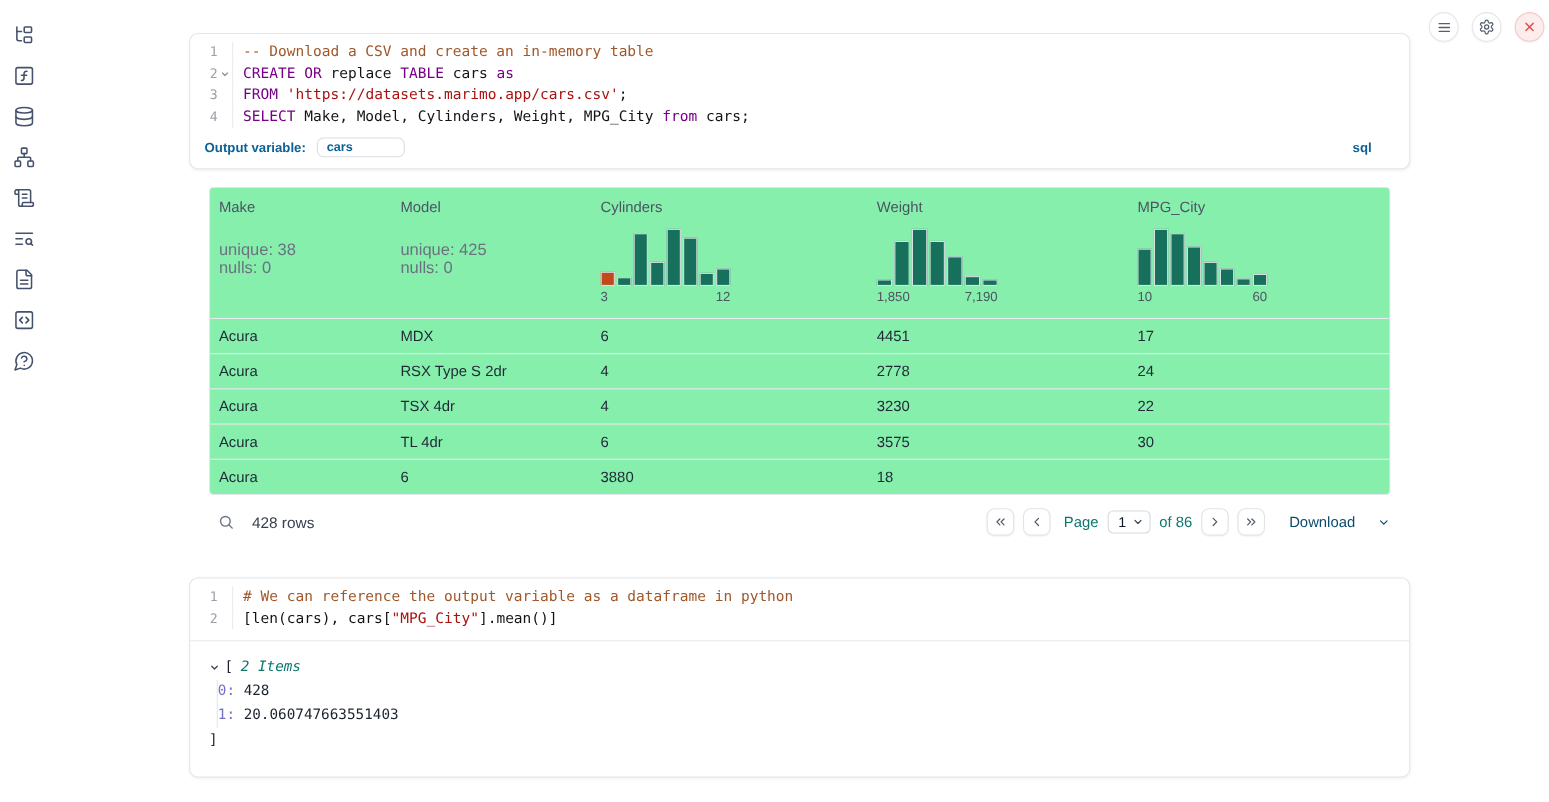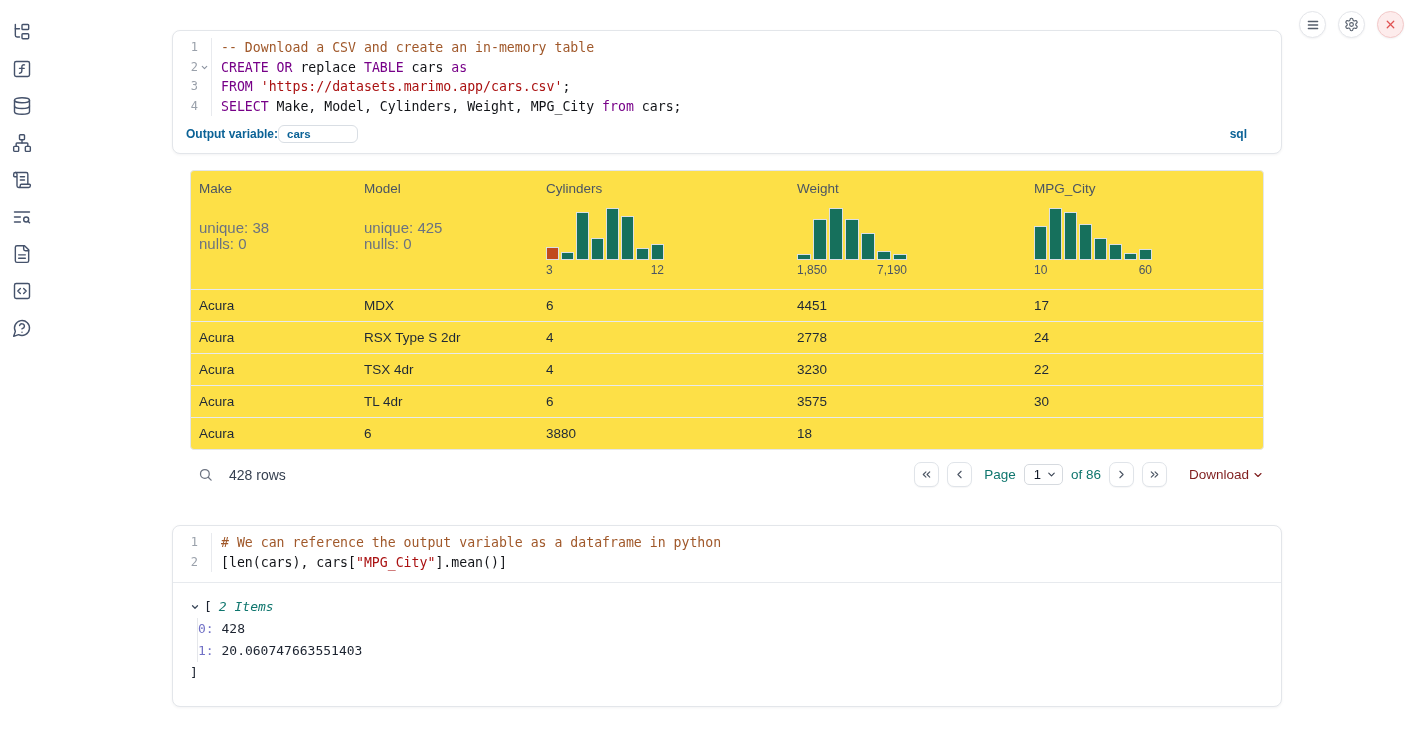--- a/index.html
+++ b/index.html
@@ -24,28 +24,28 @@
   .cell { border:1px solid #e3e6ea; border-radius:8px; background:#fff; box-shadow:0 1px 3px rgba(16,24,40,.05); }
   .code-area { padding:7px 0 6px; }
   .code-line { display:flex; line-height:19.5px; font-family:"DejaVu Sans Mono", monospace; font-size:13.2px; }
   .gutter { width:25px; text-align:right; color:#9aa1ab; font-size:12px; flex-shrink:0; }
   .fold { width:13px; flex-shrink:0; display:flex; align-items:center; justify-content:center; color:#8b93a0; }
   .code-text { border-left:1px solid #e8eaee; padding-left:9px; white-space:pre; flex:1; }
   .tok-keyword { color:#770088; }
   .tok-comment { color:#a0582a; }
   .tok-string  { color:#aa1111; }
   .tok-plain   { color:#121418; }
-  .outvar-row { display:flex; align-items:center; padding:3px 12px 10px 13px; }
+  .outvar-row { display:flex; align-items:center; gap:10px; padding:3px 12px 10px 13px; }
   .outvar-label { color:#0b6296; font-weight:bold; font-size:12px; }
   .outvar-input { width:80px; border:1px solid #d9dee4; border-radius:6px; padding:2px 8px;
     font-size:11.5px; font-weight:bold; color:#0b6296; font-family:"Liberation Sans",sans-serif; outline:none; }
   .lang-badge { margin-left:auto; margin-right:22px; color:#0b6296; font-weight:bold; font-size:12px; }
   
   .table-output { margin:16px 18px 0; }
-  .tbl { border:1px solid #e3e6ea; border-radius:4px; overflow:hidden; background:#fde047; }
+  .tbl { border:1px solid #e3e6ea; border-radius:4px; overflow:hidden; background:#86efac; }
   .tbl-header, .tr { display:grid; grid-template-columns:165px 182px 251px 237px 1fr; }
   .th { padding:10px 8px 12px; }
   .th-name { font-size:13.5px; color:#4b5563; }
   .th-stats { margin-top:24px; font-size:15px; color:#6b7280; line-height:16px; }
   .hist-wrap { margin-top:12px; }
   .hist { display:flex; align-items:flex-end; gap:2px; height:52px; }
   .hist-bar { border:1px solid #dbe0e3; }
   .hist-labels { display:flex; justify-content:space-between; font-size:12px; color:#4b5563; margin-top:3px; }
   .tr { border-top:1px solid #e7eaee; }
   .td { padding:8px 8px; font-size:13.5px; color:#1f2937; }
@@ -53,21 +53,21 @@
   .search-btn { border:none; background:none; color:#6b7280; padding:0 0 0 8px; cursor:pointer; }
   .row-count { margin-left:16px; font-size:14px; color:#374151; }
   .footer-right { margin-left:auto; display:flex; align-items:center; gap:8px; }
   .pg-btn { width:25px; height:25px; border:1px solid #e0e4e9; border-radius:7px; background:#fff;
     color:#4b5563; display:flex; align-items:center; justify-content:center; padding:0; cursor:pointer;
     box-shadow:0 1px 1px rgba(16,24,40,.04); }
   .page-label, .of-pages { font-size:13.5px; color:#0f766e; }
   .page-label { margin-left:4px; }
   .page-select { display:flex; align-items:center; gap:5px; border:1px solid #d6dadf; border-radius:5px;
     padding:2px 5px 2px 9px; font-size:13px; color:#111827; cursor:pointer; }
-  .download { color:#7f1d1d; font-size:13.5px; display:flex; align-items:center; gap:3px; margin-left:14px; cursor:pointer; }
+  .download { color:#0c4a6e; font-size:13.5px; display:flex; align-items:center; gap:20px; margin-left:14px; cursor:pointer; }
   
   .cell2 { margin-top:38px; }
   .cell2 .code-area { border-bottom:1px solid #e7eaee; padding-bottom:10px; }
   .pyout { padding:13px 16px 22px 17px; font-family:"DejaVu Sans Mono", monospace; font-size:13px; color:#1c2330; }
   .pyout-line { line-height:22px; }
   .pyout-head { display:flex; align-items:center; }
   .pyout-chevron { color:#3d4a5c; margin-right:4px; display:flex; }
   .items-label { color:#0f766e; font-style:italic; margin-left:7px; }
   .pyout-entries { margin-left:7px; border-left:1px solid #e5e7eb; }
   .entry-key { color:#7171c6; }

